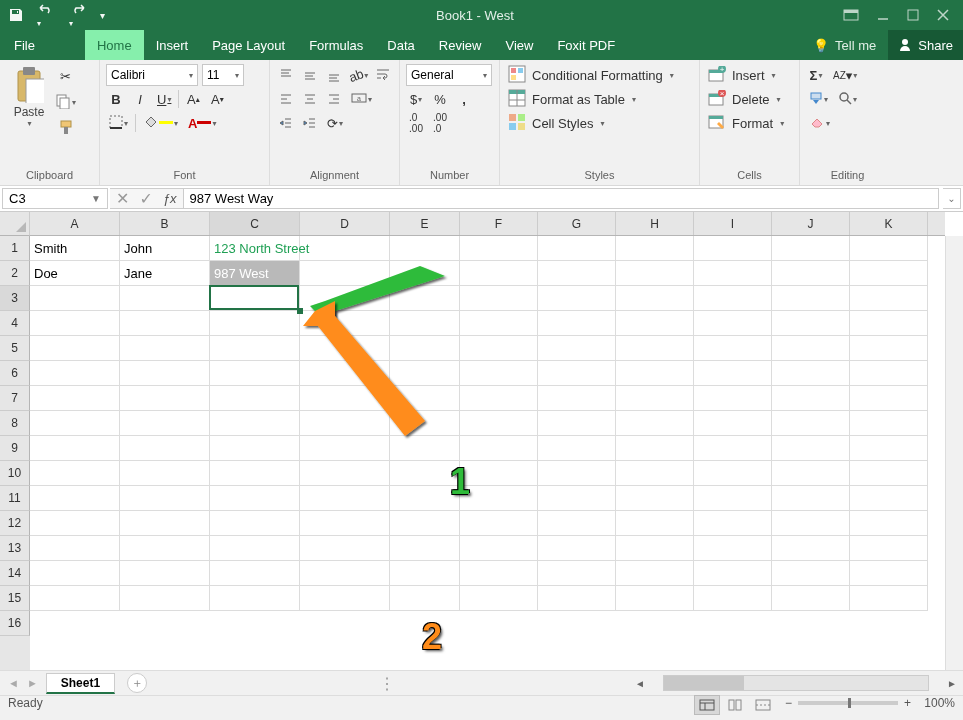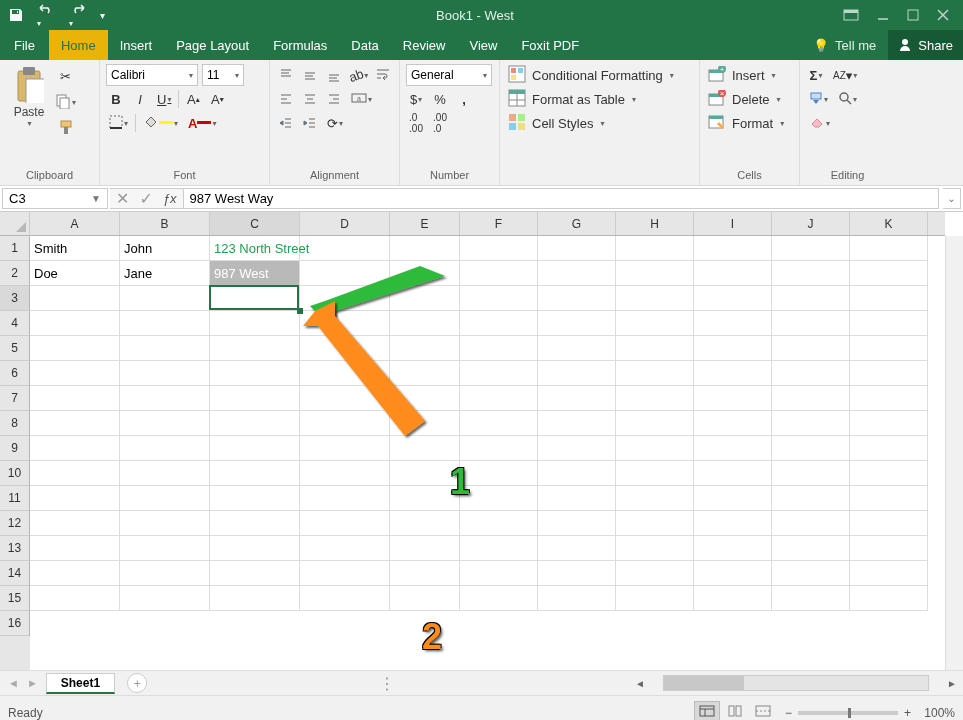--- a/index.html
+++ b/index.html
@@ -11,21 +11,21 @@
     .titlebar svg { display: block; }
     .tb-btn { opacity: .95; cursor: pointer; padding: 2px; }
     .titlebar .title-center { flex: 1; text-align: center; font-size: 13px; color: #e3efe8; }
     .wincontrols { display: flex; gap: 18px; padding-right: 8px; }
     .wincontrols .wc { opacity: .7; }
 
     
     .tabstrip { height: 30px; background: #227346; display: flex; align-items: flex-end; }
     .tab { padding: 0 12px; height: 30px; display: flex; align-items: center; color: #fff; font-size: 13px; cursor: pointer; }
     .tab.file { padding: 0 14px; }
-    .tab.active { background: #eab308; color: #227346; }
+    .tab.active { background: #86efac; color: #227346; margin-left: 36px; }
     .tab-right { margin-left: auto; display: flex; }
     .tab.tell { color: #e0efe6; gap: 6px; }
     .tab.share { background: #175935; color: #fff; padding: 0 10px; gap: 6px; }
 
     
     .ribbon { height: 126px; background: #f1f1f1; border-bottom: 1px solid #d9d9d9; display: flex; position: relative; }
     .group { border-right: 1px solid #ddd; display: flex; flex-direction: column; padding: 3px 6px 2px; }
     .group .gtitle { text-align: center; font-size: 11px; color: #606060; padding: 2px 0; margin-top: auto; }
     .grow { display: flex; align-items: center; gap: 4px; height: 24px; }
     .rbtn { border: 1px solid transparent; display: inline-flex; align-items: center; justify-content: center; min-width: 20px; height: 22px; font-size: 13px; color: #333; cursor: pointer; padding:0 2px; }
@@ -73,21 +73,21 @@
     .sheetbar { position:absolute; bottom:25px; left:0; right:0; height:25px; background:#f1f1f1; display:flex; align-items:center; border-top:1px solid #ddd; }
     .sheetnav { padding:0 8px; display:flex; gap:8px; color:#aaa; font-size:11px;}
     .sheet-tab { border:1px solid #ccc; border-bottom:2px solid #227346; background:#fff; padding:2px 14px; font-size:12px; font-weight:bold; cursor:pointer;}
     .addsheet { width:20px; height:20px; border:1px solid #ccc; border-radius:50%; margin-left:12px; display:flex; align-items:center; justify-content:center; color:#888; font-size:12px; cursor:pointer; background:#fff;}
     .hscroll-wrap { margin-left:auto; width:330px; display:flex; align-items:center; padding-right:4px;}
     .hscroll { flex:1; height:16px; background:#e4e4e4; border:1px solid #ccc; position:relative; margin:0 16px;}
     .hscroll .thumb { position:absolute; left:0; top:0; bottom:0; width:80px; background:#c8c8c8;}
     .sbtn { width:14px; text-align:center; color:#666; font-size:10px; cursor:pointer;}
 
     
-    .statusbar { position:absolute; bottom:0; left:0; right:0; height:25px; background:#f1f1f1; border-top:1px solid #ddd; display:flex; align-items:flex-end; padding:0 8px; font-size:12px; color:#555;}
+    .statusbar { position:absolute; bottom:0; left:0; right:0; height:25px; background:#f1f1f1; border-top:1px solid #ddd; display:flex; align-items:flex-start; padding:0 8px; font-size:12px; color:#555;}
     .viewbtns { margin-left:auto; display:flex; gap:4px; align-items:center;}
     .viewbtn { width:24px; height:18px; display:flex; align-items:center; justify-content:center; cursor:pointer;}
     .viewbtn.active { background:#d8d8d8; outline:1px solid #bbb;}
     .zoom { display:flex; align-items:center; gap:6px; margin-left:10px;}
     .zslider { width:100px; height:4px; background:#ccc; position:relative;}
     .zslider::after { content:""; position:absolute; left:50%; top:-3px; width:3px; height:10px; background:#777;}
   </style>
 </head>
 <body>
 
@@ -392,20 +392,21 @@
     <div class="vbtn">
       <span><svg width="18" height="18">
             <rect x="1" y="1" width="7" height="7" fill="#ea8"></rect>
             <rect x="10" y="1" width="7" height="7" fill="#ae8"></rect>
             <rect x="1" y="10" width="7" height="7" fill="#8ce"></rect>
             <rect x="10" y="10" width="7" height="7" fill="#ed8"></rect>
           </svg></span>
       <span>Cell Styles</span>
         <span class="dd">▾</span>
     </div>
+    <div class="gtitle">Styles</div>
   </div>
 
   <div class="group" style="width:100px">
     <div class="vbtn">
       <span><svg width="18" height="16">
             <rect x="1" y="4" width="14" height="11" fill="#fff" stroke="#888"></rect>
             <rect x="1" y="4" width="14" height="3" fill="#5a9"></rect>
             <circle cx="14" cy="3" r="4" fill="#5a9"></circle>
             <text x="14" y="6" font-size="8" text-anchor="middle" fill="#fff">+</text>
           </svg></span>

